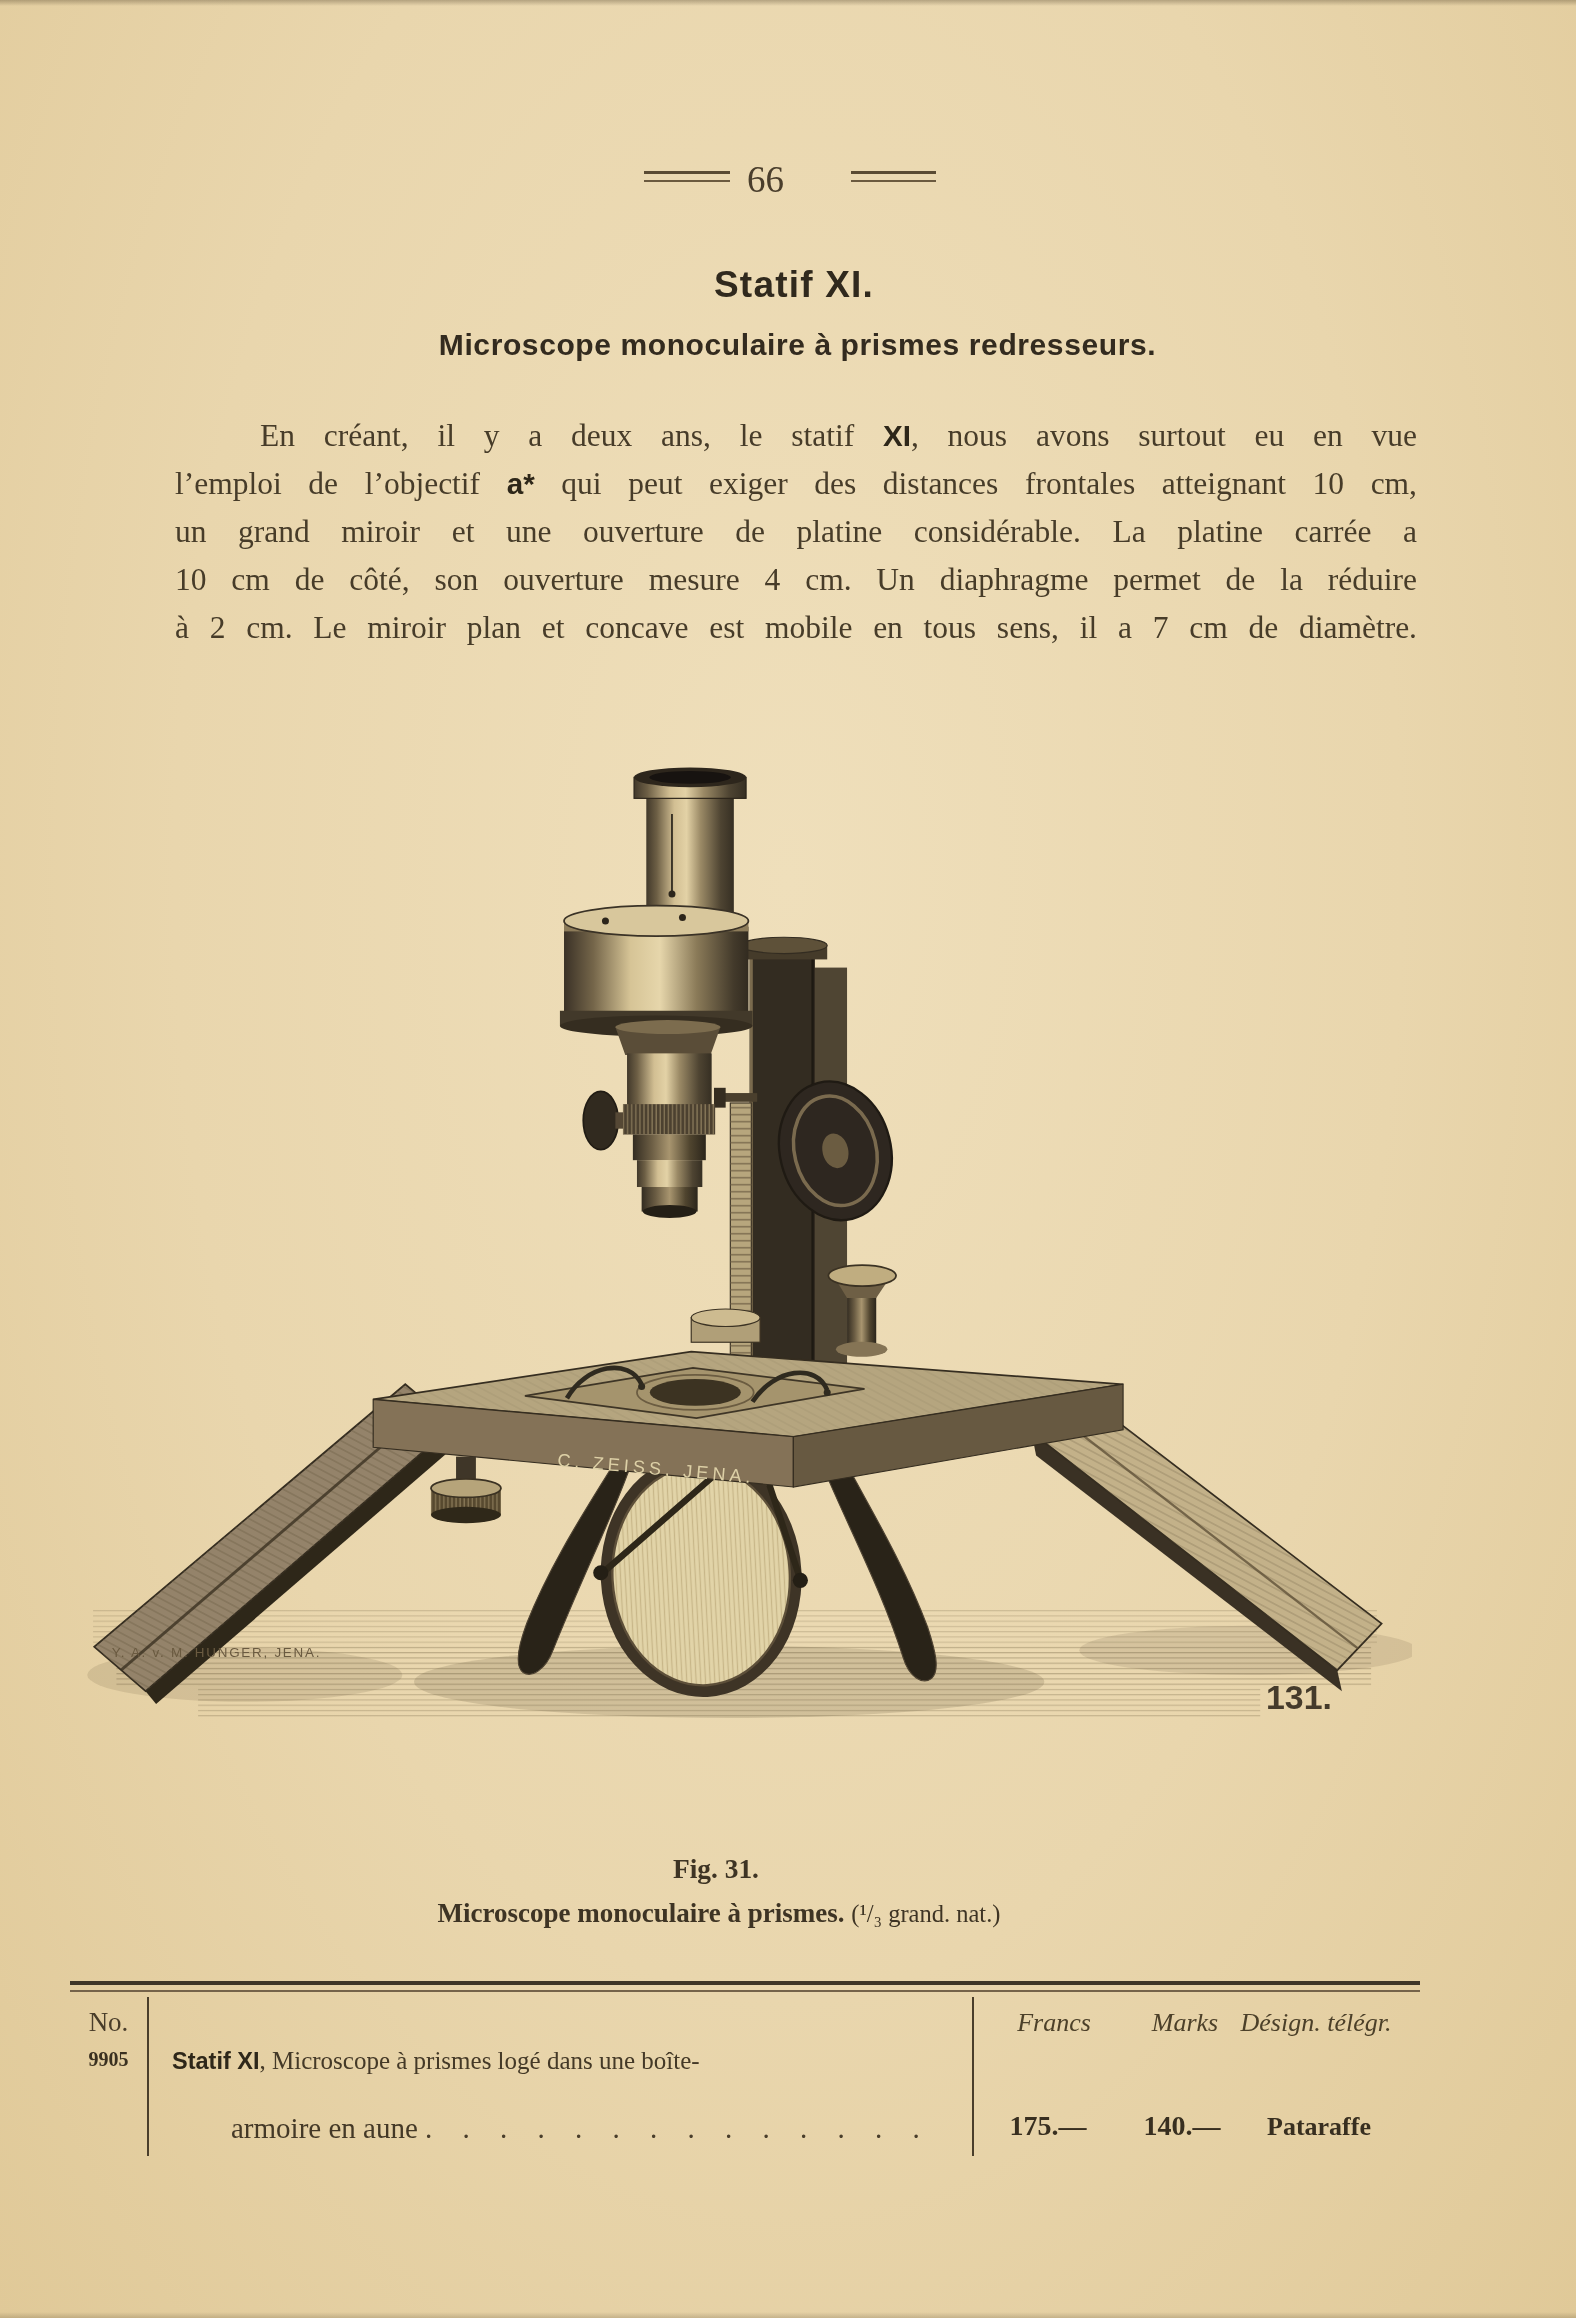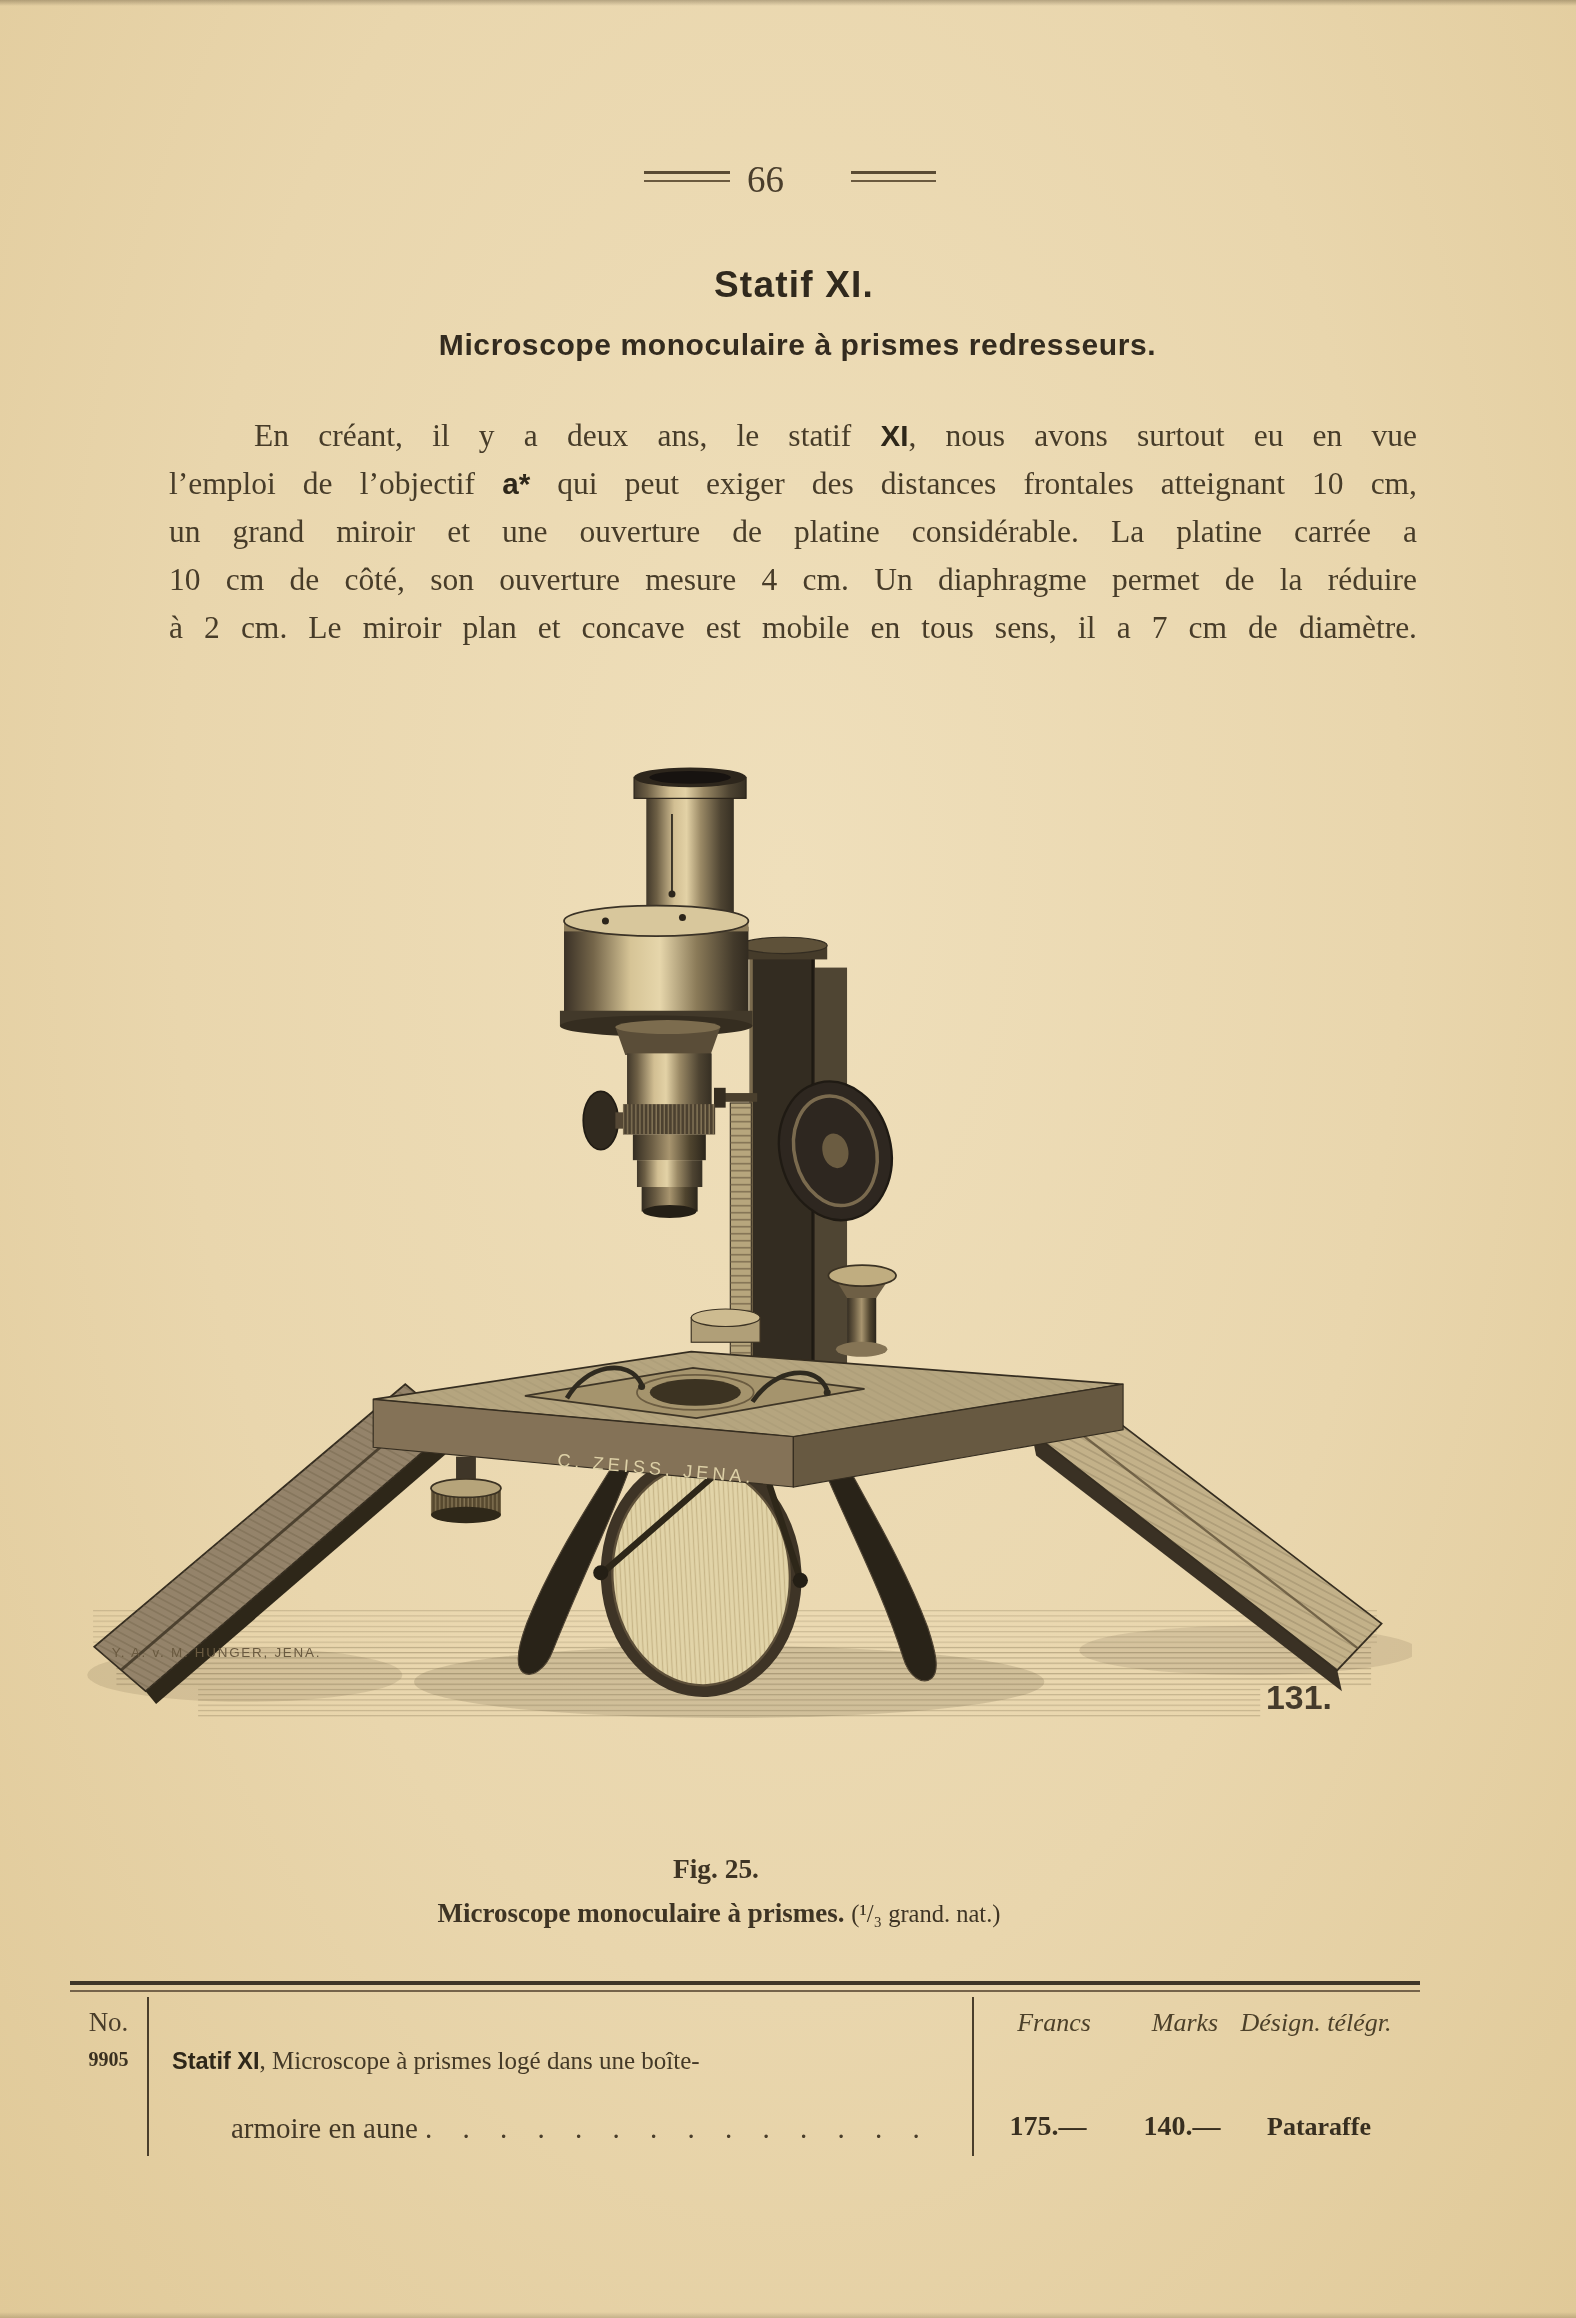--- a/index.html
+++ b/index.html
@@ -26,21 +26,21 @@
   .title{position:absolute;top:264px;left:0;width:1588px;text-align:center;
        font-family:"Liberation Sans", sans-serif;font-weight:bold;
        font-size:37px;color:#30291d;letter-spacing:1.2px;}
   .subtitle{position:absolute;top:328px;left:0;width:1595px;text-align:center;
        font-family:"Liberation Sans", sans-serif;font-weight:bold;
        font-size:30px;color:#332b1f;letter-spacing:0.6px;}
 
   
   .para{position:absolute;left:169px;top:412px;width:1248px;
        font-size:31.5px;color:#473c29;}
-  .para .pline{height:48px;line-height:48px;text-align:justify;text-align-last:justify;white-space:nowrap0;}
+  .para .pline{height:48px;line-height:48px;text-align:justify;text-align-last:justify;white-space:nowrap0;margin-left:6px;}
   .para .pline.first{text-indent:85px;}
   .para .pline.last{text-align-last:left;}
   .bs{font-family:"Liberation Sans", sans-serif;font-weight:bold;font-size:.94em;color:#2e2719;}
   .sup{vertical-align:super;font-size:.62em;line-height:0;}
 
   
   .figcap{position:absolute;left:58px;top:1854px;width:1316px;text-align:center;
        font-weight:bold;font-size:27.4px;color:#3e3424;}
   .figsub{position:absolute;left:58px;top:1898px;width:1322px;text-align:center;
        font-size:27px;color:#3e3424;}
@@ -268,21 +268,21 @@
     <rect x="985" y="664" width="125" height="44" fill="url(#gm2)"></rect>
     <rect x="992" y="708" width="112" height="46" fill="url(#gm)"></rect>
     <rect x="1000" y="754" width="96" height="42" fill="url(#gm2)"></rect>
     <ellipse cx="1048" cy="796" rx="46" ry="11" fill="#241f16"></ellipse>
   </g>
 
   <text x="92" y="1560" font-family="Liberation Sans, sans-serif" font-size="23" letter-spacing="3" fill="#6a5a40">Y. A. v. M. HUNGER, JENA.</text>
   <text x="2070" y="1648" font-family="Liberation Sans, sans-serif" font-size="58" font-weight="bold" fill="#453b2b">131.</text>
 </svg>
 
-<div class="figcap">Fig. 25.</div>
+<div class="figcap">Fig. 31.</div>
 <div class="figsub">
   <span class="main">Microscope monoculaire à prismes.</span>
   <span> </span>
   <span class="note">(¹/₃ grand. nat.)</span>
 </div>
 
 <div class="ptable">
   <div class="ruleA"></div>
   <div class="ruleB"></div>
   <div class="vline v1"></div>

